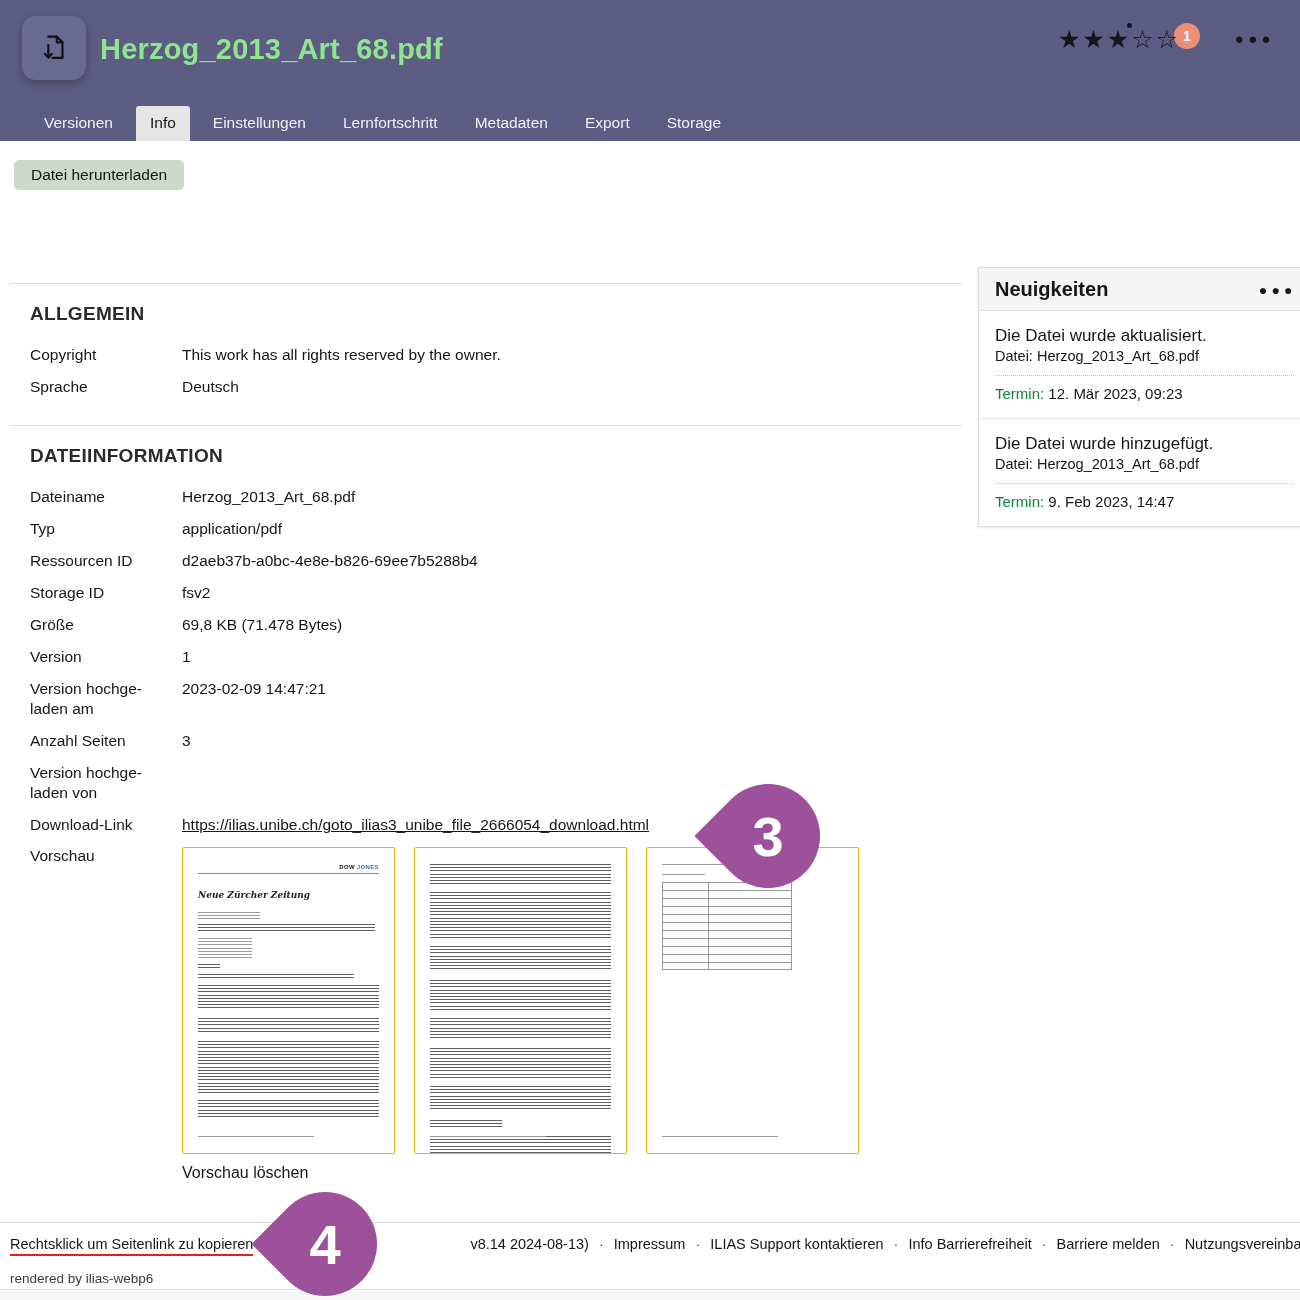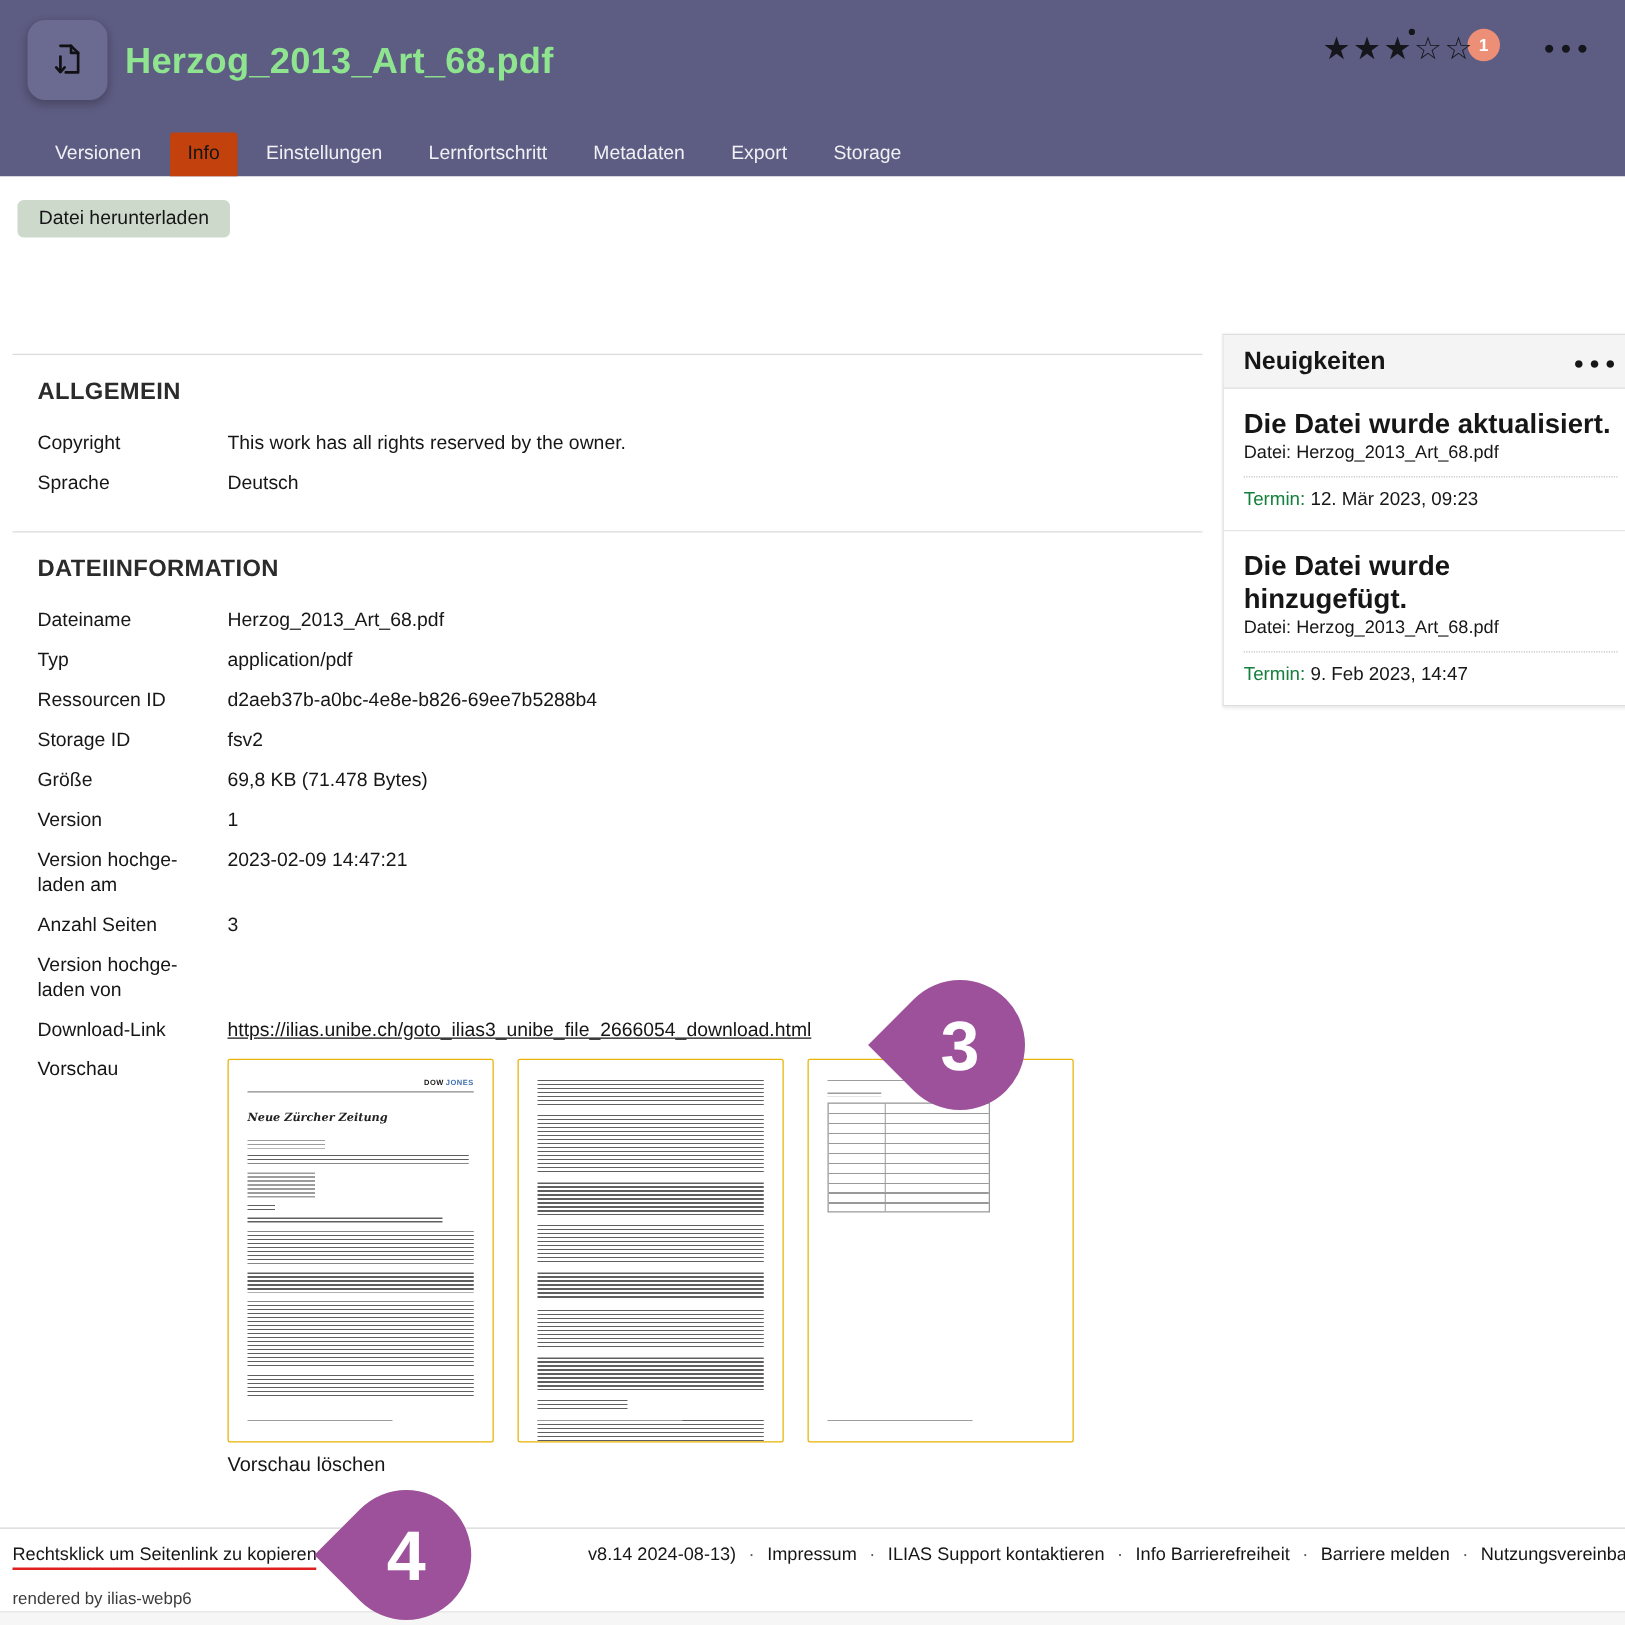--- a/index.html
+++ b/index.html
@@ -30,21 +30,21 @@
   }
   .hdr-ellipsis {
     position:absolute; right:28px; top:30px; color:#15151c; font-size:15px; font-weight:bold;
     letter-spacing:1.5px; cursor:pointer;
   }
   .tabs { position:absolute; left:30px; bottom:0; display:flex; }
   .tab {
     padding:8px 14px 9px; font-size:15.5px; color:#f0f0f5; margin-right:9px;
     cursor:pointer; border-radius:3px 3px 0 0; white-space:nowrap;
   }
-  .tab.active { background:#c2410c; color:#161616; }
+  .tab.active { background:#e5e5e5; color:#161616; }
 
   
   .toolbar { position:absolute; top:160px; left:14px; }
   .btn-download {
     background:#ccd9cb; border:none; border-radius:5px; padding:6px 17px;
     font-size:15.5px; color:#161616; font-family:inherit; cursor:pointer;
   }
 
   
   .main-col { position:absolute; left:10px; top:283px; width:952px; }
@@ -83,21 +83,21 @@
     border:1px solid #dedede; box-shadow:0 1px 3px rgba(0,0,0,.10);
   }
   .news-header {
     background:#f4f4f4; border-bottom:1px solid #e0e0e0; padding:10px 16px 9px;
     display:flex; justify-content:space-between; align-items:center;
   }
   .news-title { font-size:20px; font-weight:bold; }
   .news-ellipsis { font-size:14px; font-weight:bold; letter-spacing:1.5px; cursor:pointer; color:#161616; }
   .news-item { padding:15px 16px 16px; }
   .news-item + .news-item { border-top:1px solid #e6e6e6; }
-  .news-headline { font-size:22px; margin-bottom:2px; cursor:pointer;font-weight:bold; }
+  .news-headline { font-size:17px; margin-bottom:2px; cursor:pointer; }
   .news-fileline { font-size:14.5px; }
   .news-dotted { border-bottom:1px dotted #c2c2c2; margin:11px 0 9px; }
   .news-date { font-size:15px; }
   .news-date .lbl { color:#15803d; }
 
   
   .pin {
     position:absolute; width:104px; height:104px; background:#9d519b;
     border-radius:0 50% 50% 50%; transform:rotate(-45deg); z-index:6;
     display:flex; align-items:center; justify-content:center;

